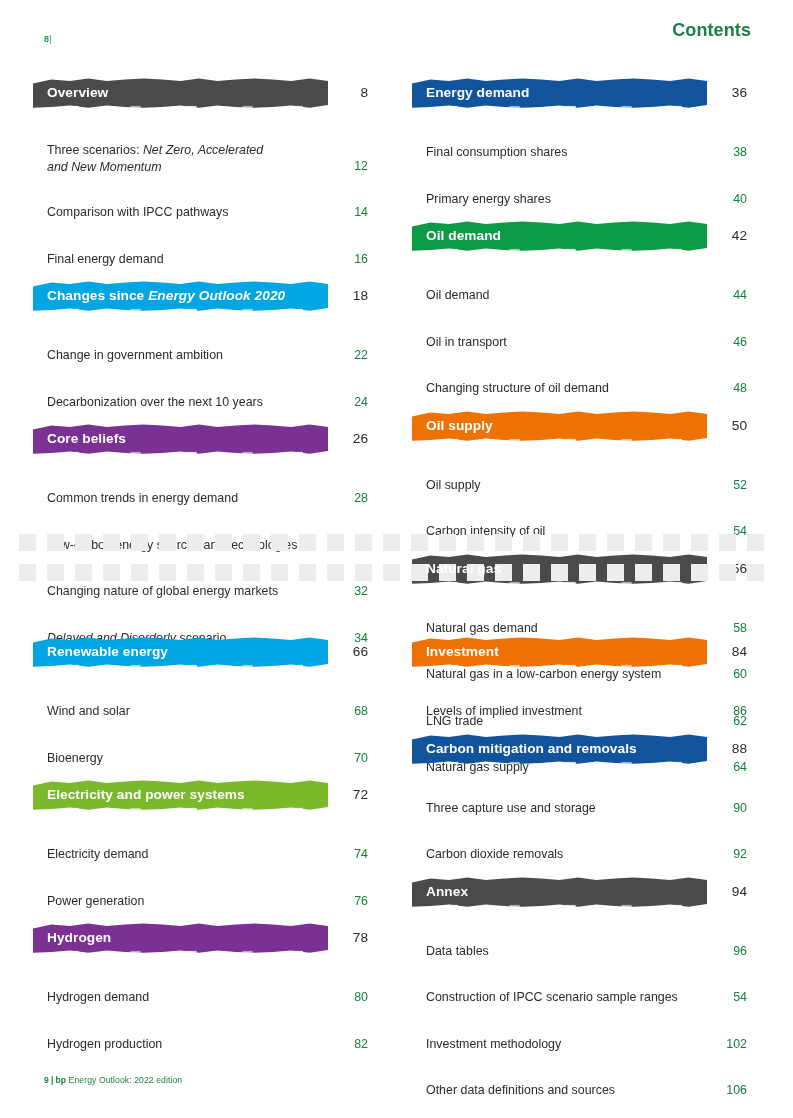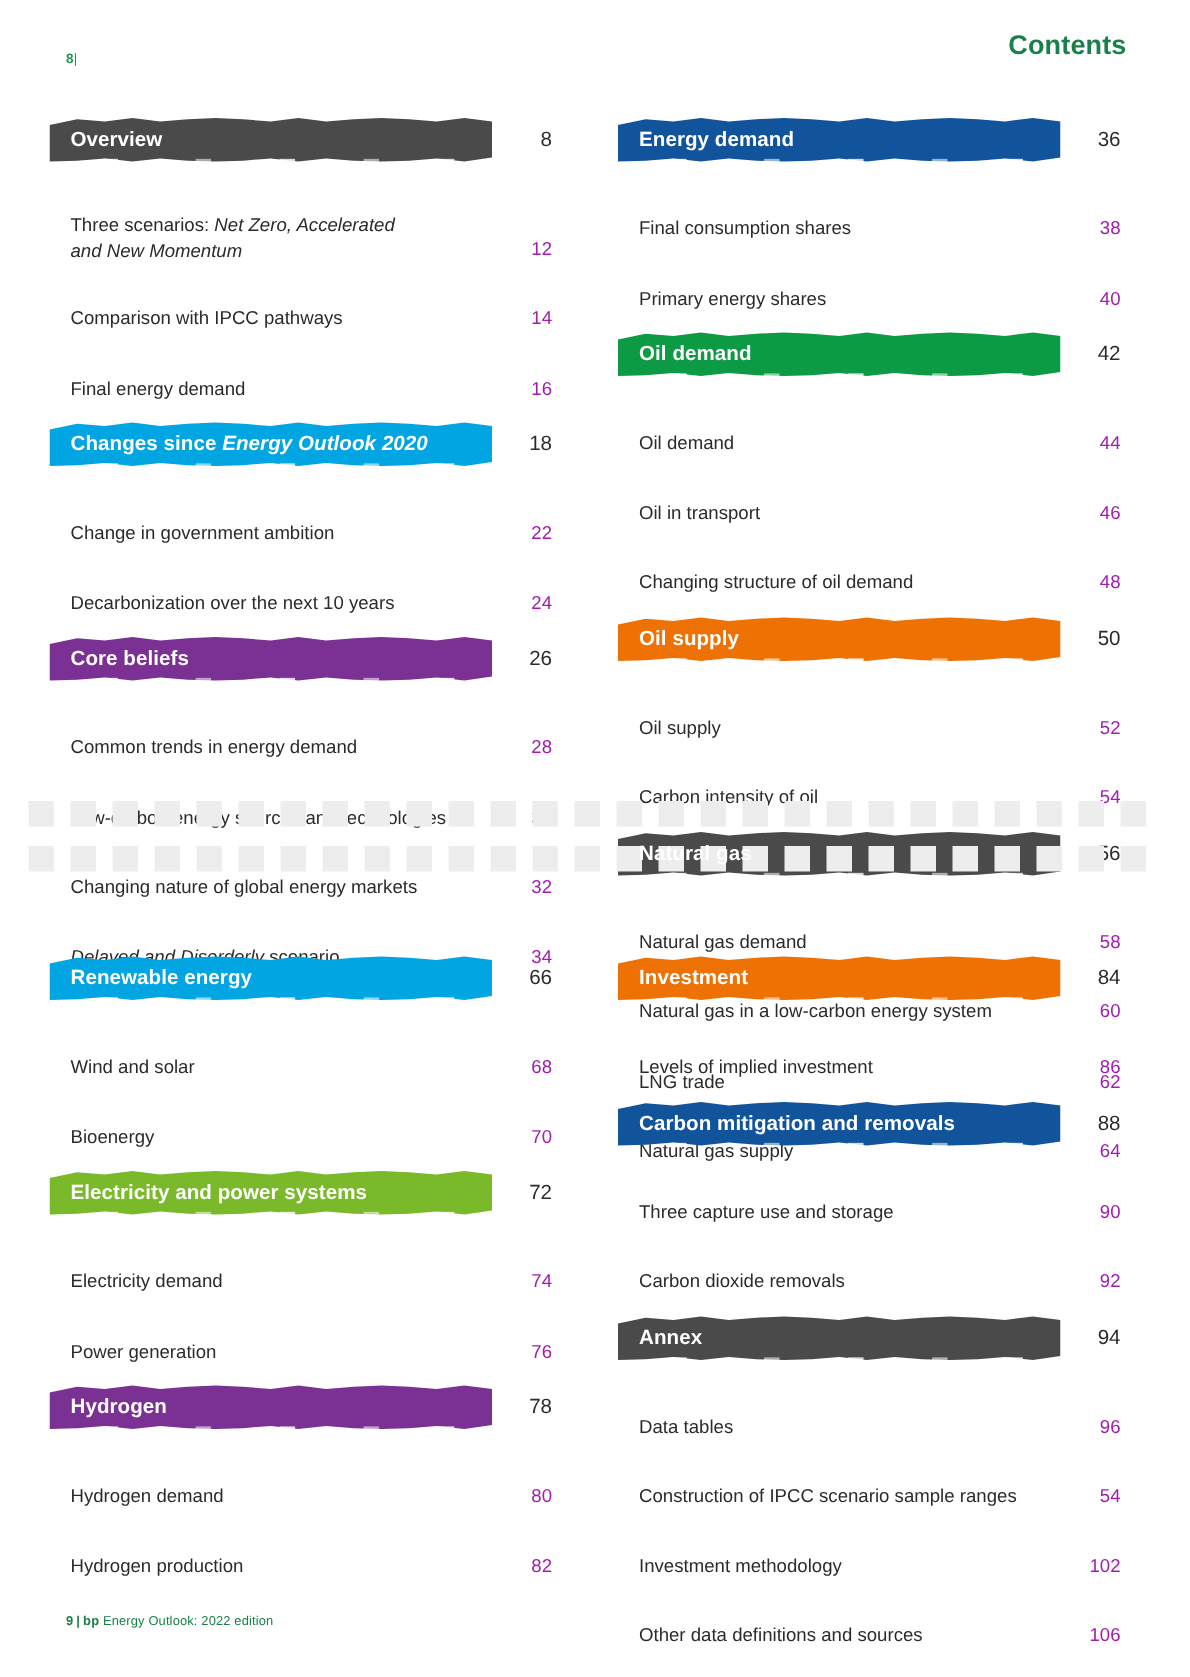--- a/index.html
+++ b/index.html
@@ -60,21 +60,21 @@
     font-size:12.4px;color:#2b2b2b;margin-top:26px;
   }
   .item.two-line{height:34px;line-height:17px;}
   .item-label{
     position:absolute;left:14px;top:0;
     white-space:pre-line;letter-spacing:.01px;
   }
   .item-label i{font-style:italic;}
   .item-page{
     position:absolute;right:0;bottom:0;height:20.5px;line-height:20.5px;
-    text-align:right;min-width:26px;font-size:12.4px;color:#a21caf;
+    text-align:right;min-width:26px;font-size:12.4px;color:#15803d;
   }
 
   
   .band{position:absolute;left:0;top:528px;width:793px;height:60px;}
   .band .sq{position:absolute;width:17px;height:17px;background:#ededee;}
 
   
   .footer{
     position:absolute;left:44px;bottom:33px;
     font-size:8.6px;color:#1a8049;letter-spacing:.1px;white-space:nowrap;

